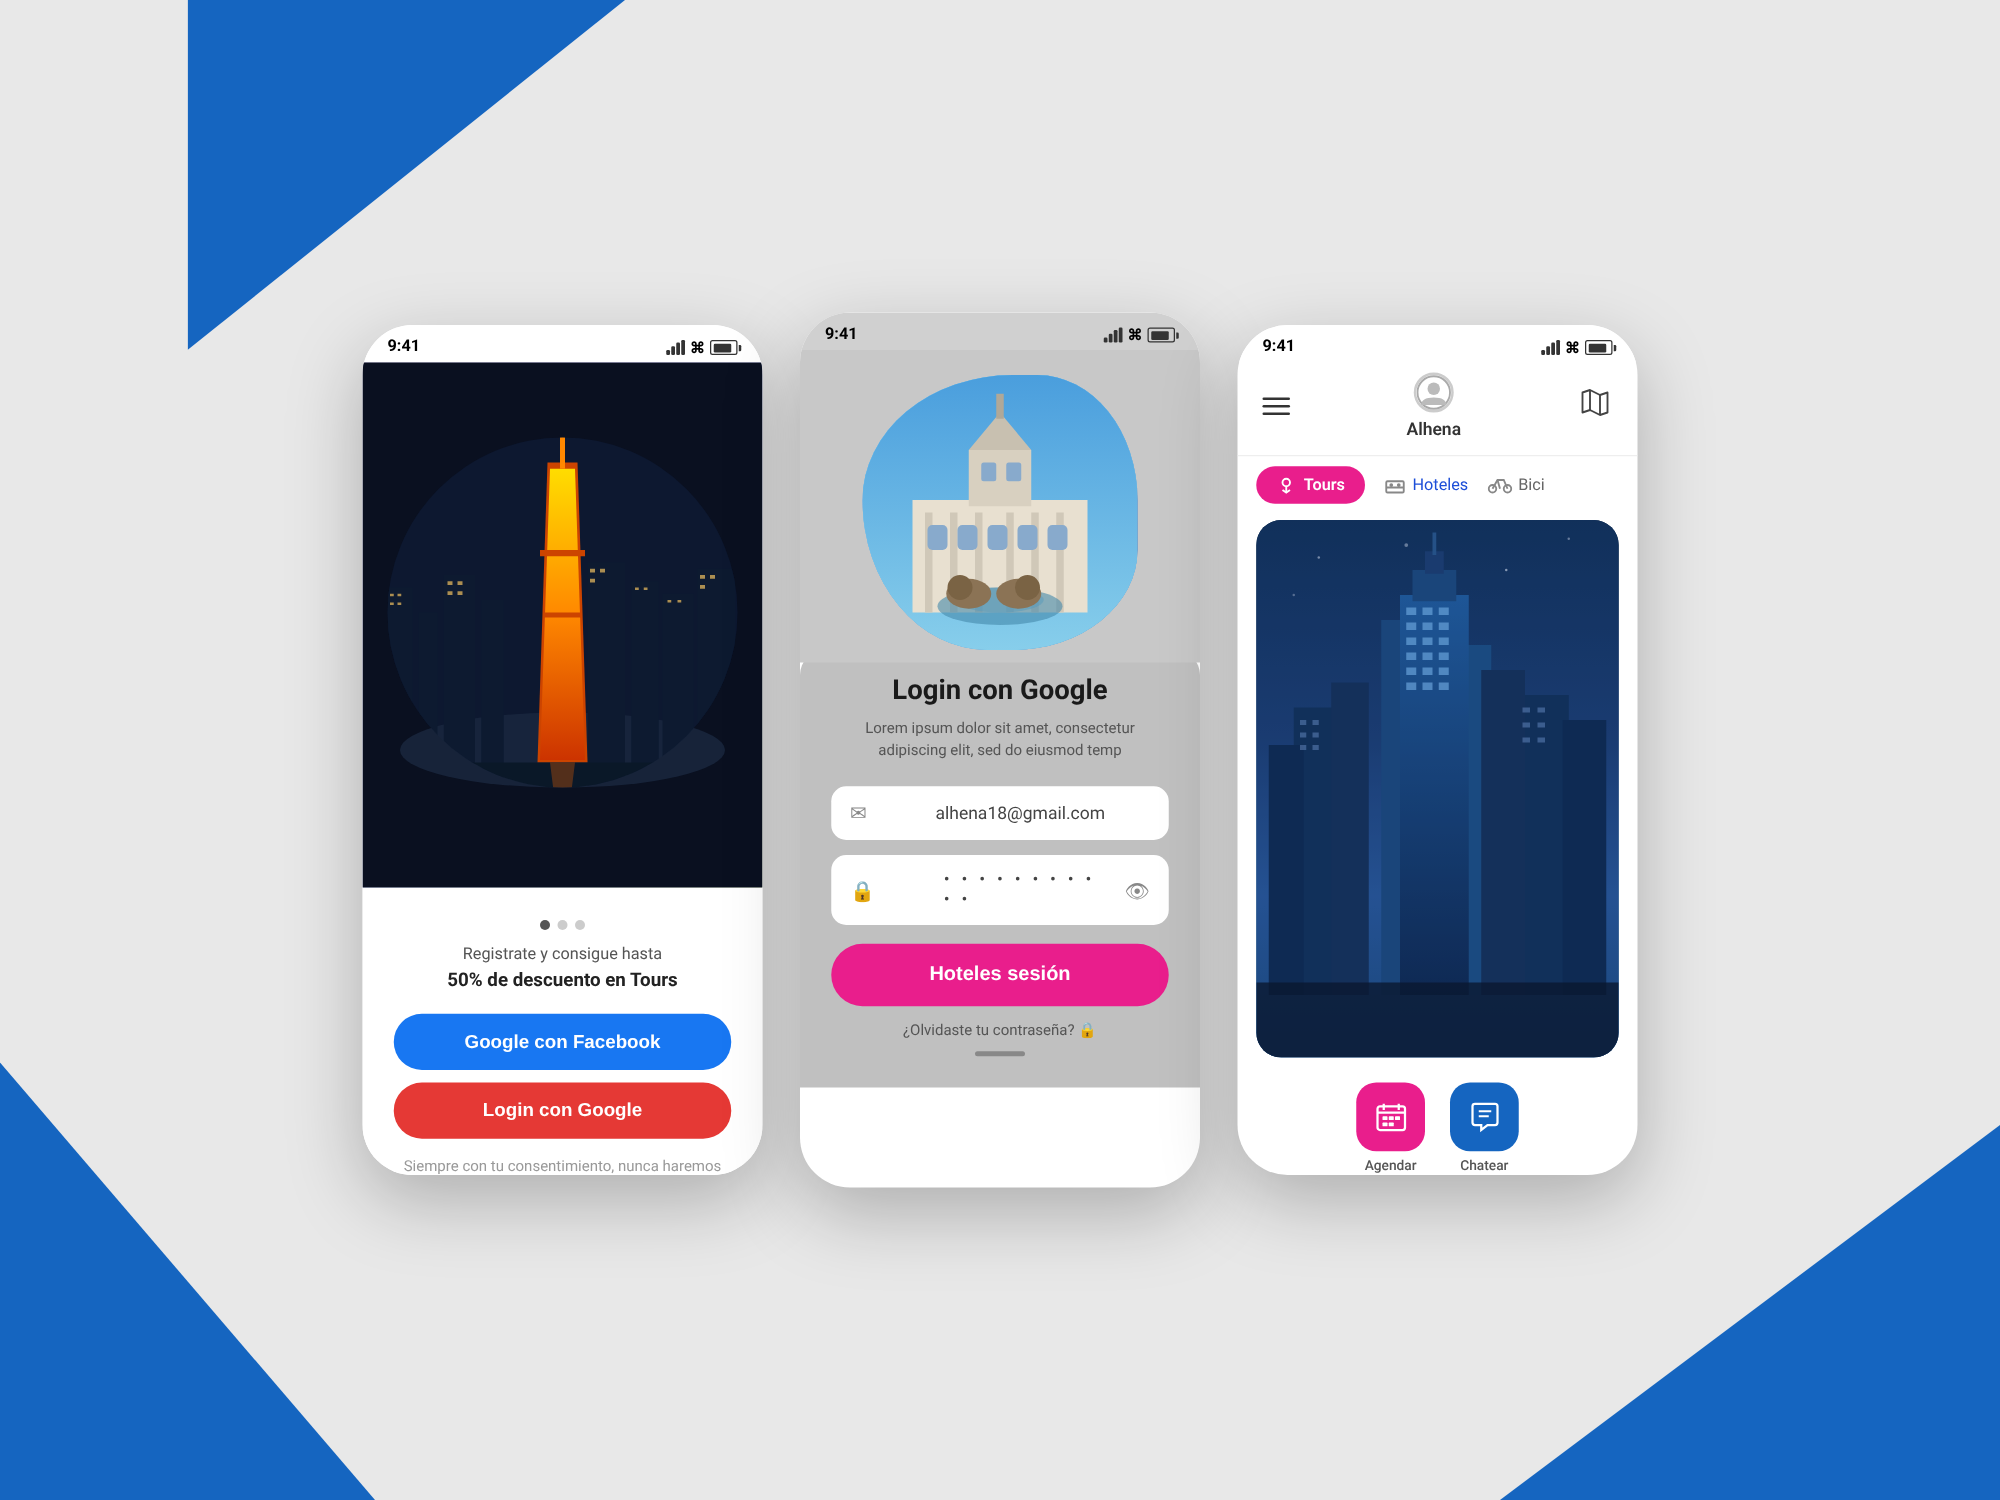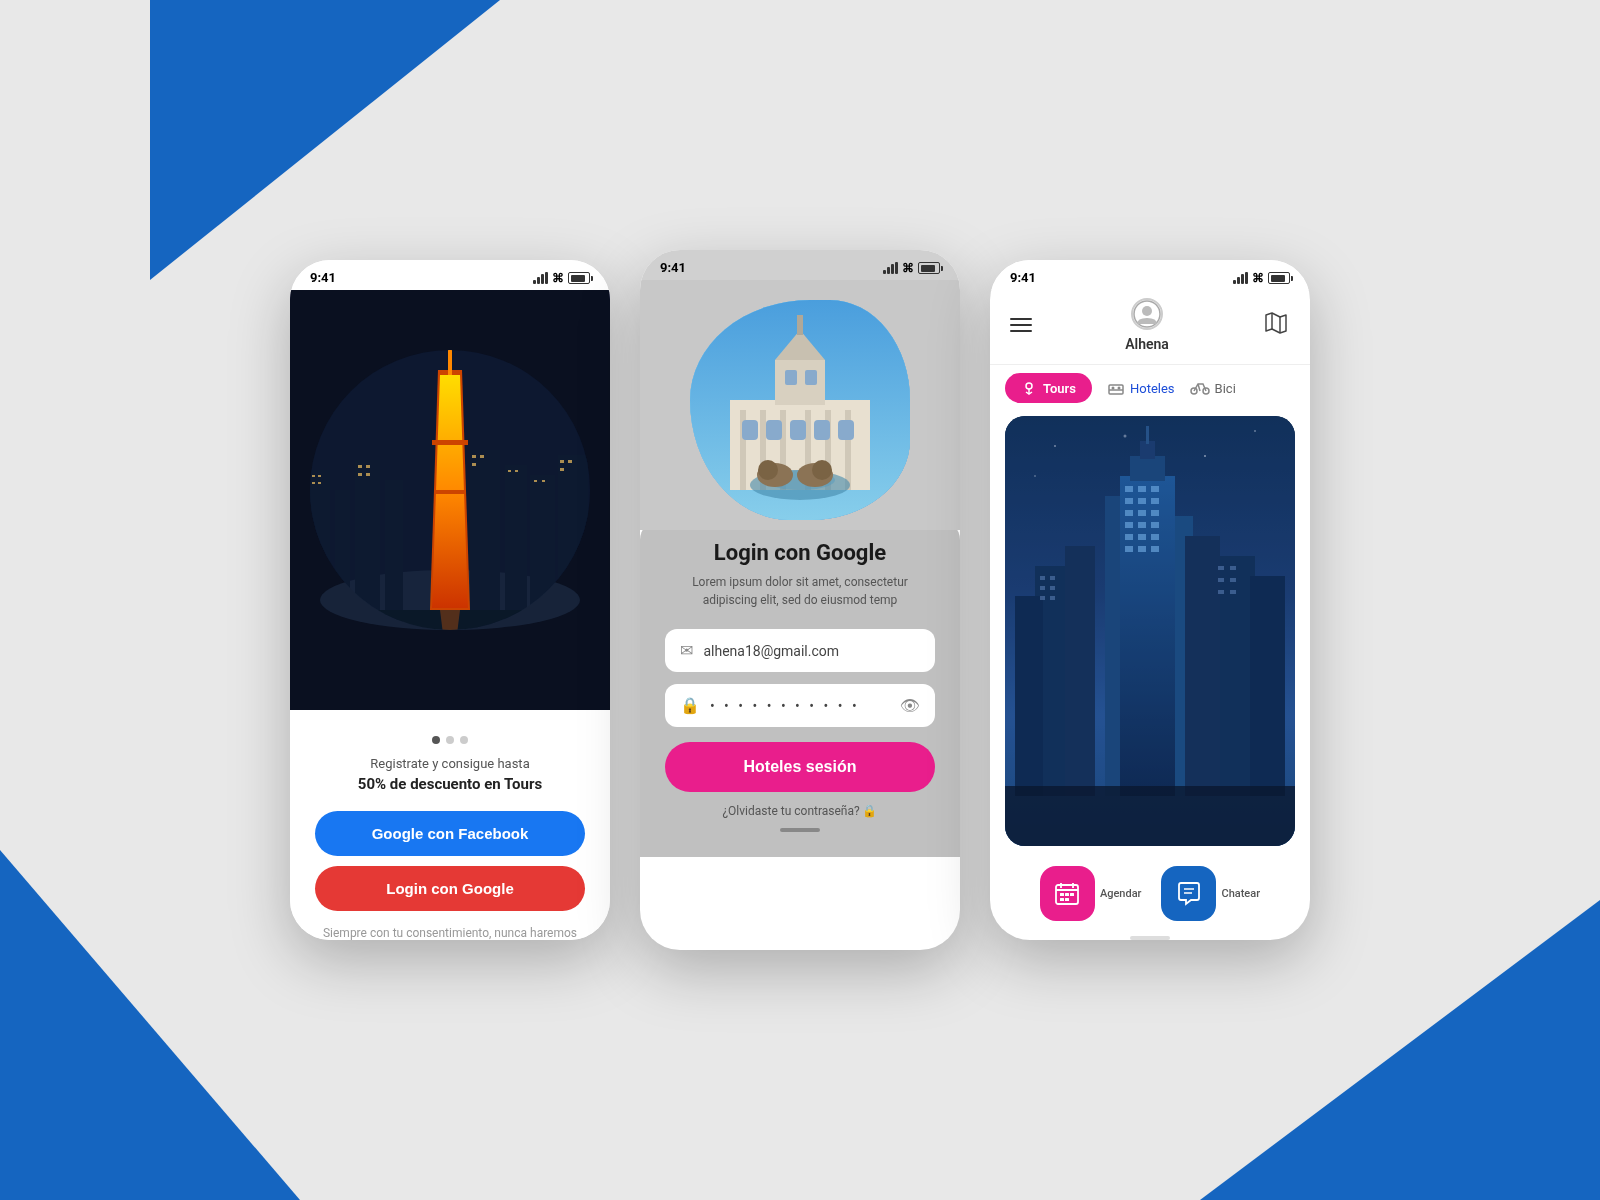--- a/index.html
+++ b/index.html
@@ -262,20 +262,21 @@
     }
     .input-icon {
       color: #888;
       font-size: 16px;
       flex-shrink: 0;
     }
     .input-text {
       font-size: 14px;
       color: #444;
       flex: 1;
+      margin-left: 45px;
     }
     .input-text.password {
       color: #444;
       letter-spacing: 3px;
     }
     .eye-icon {
       color: #888;
       font-size: 16px;
     }
     .btn-iniciar {
@@ -398,21 +399,21 @@
 
     
     .phone-3-actions {
       display: flex;
       justify-content: center;
       gap: 20px;
       padding: 15px 20px 10px;
     }
     .action-btn {
       display: flex;
-      flex-direction: row;
+      flex-direction: column;
       align-items: center;
       gap: 5px;
     }
     .action-btn-circle {
       width: 55px;
       height: 55px;
       border-radius: 16px;
       display: flex;
       align-items: center;
       justify-content: center;

